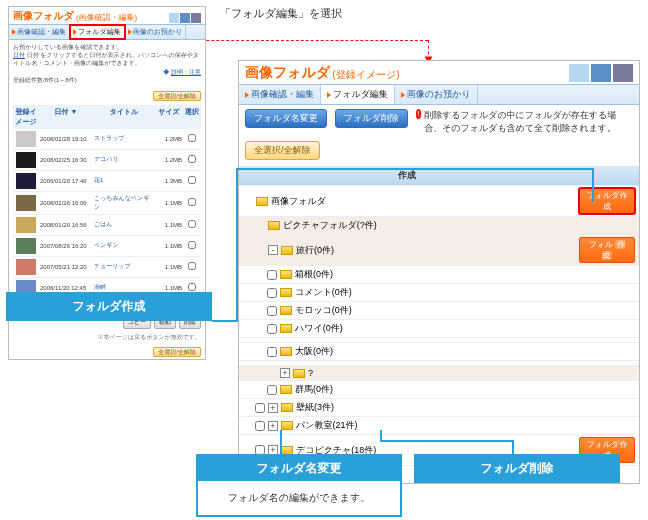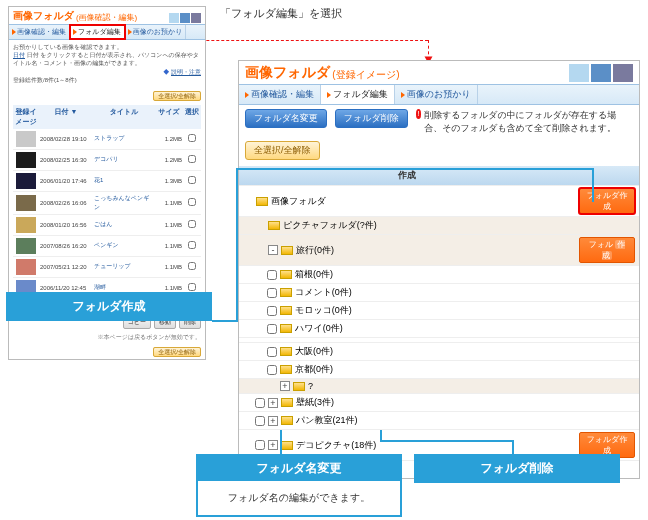--- a/index.html
+++ b/index.html
@@ -392,33 +392,36 @@
       </div>
       <div class="trow">
         <div class="tleft ind2">
           <input type="checkbox" class="chk" style="">
           <span class="fld"></span>
           <span>大阪(0件)</span>
         </div>
         <div class="tright"></div>
       </div>
       <div class="trow">
-        <div class="tleft ind2">
-          <input type="checkbox" class="chk" style="">
-          <span class="fld"></span>
-          <span>京都(0件)</span>
-        </div>
         <div class="tright"></div>
       </div>
       <div class="trow tinted">
         <div class="tleft ind2">
           <span style="width:10px;display:inline-block"></span>
           <span class="exp">+</span>
           <span class="fld"></span>
           <span>?</span>
+        </div>
+        <div class="tright"></div>
+      </div>
+      <div class="trow">
+        <div class="tleft ind2">
+          <input type="checkbox" class="chk" style="">
+          <span class="fld"></span>
+          <span>群馬(0件)</span>
         </div>
         <div class="tright"></div>
       </div>
       <div class="trow">
         <div class="tleft ind1">
           <input type="checkbox" class="chk" style="">
           <span class="exp">+</span>
           <span class="fld"></span>
           <span>壁紙(3件)</span>
         </div>

